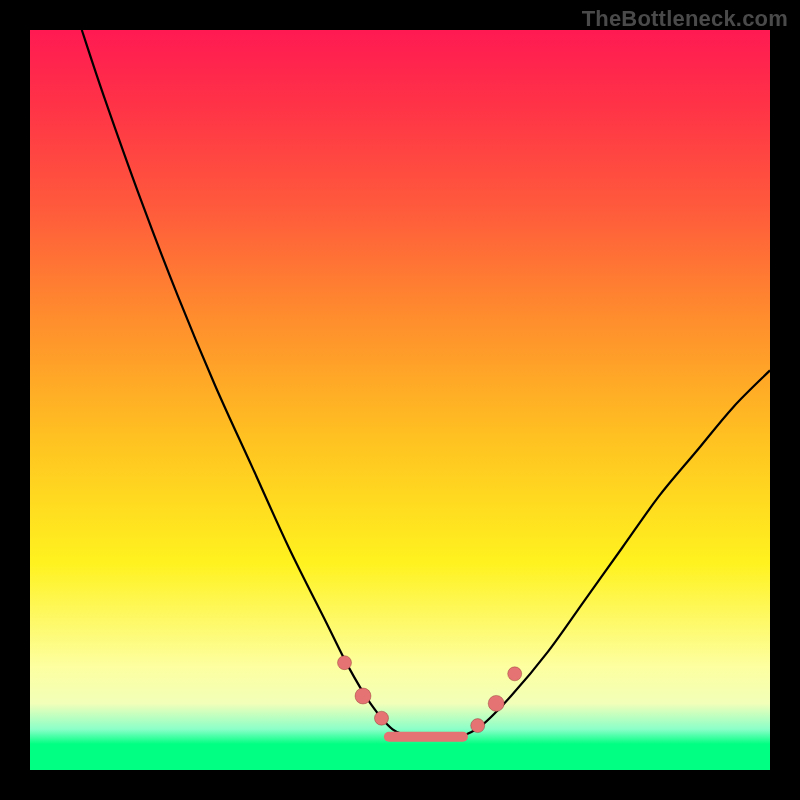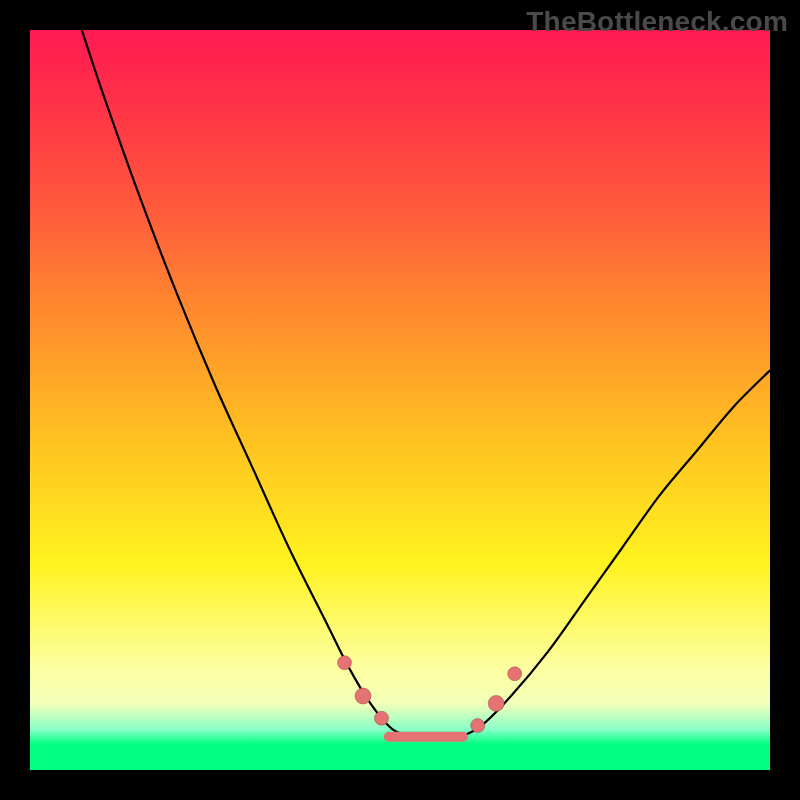--- a/index.html
+++ b/index.html
@@ -41,21 +41,21 @@
       #8affc8 94.5%,
       #00ff82 96.5%,
       #00ff82 100%
     );
   }
   .watermark {
     position: absolute;
     top: 6px;
     right: 12px;
     color: #4a4a4a;
-    font-size: 28px;
+    font-size: 22px;
     font-weight: 600;
     letter-spacing: 0.2px;
     user-select: none;
   }
   svg.curve {
     position: absolute;
     inset: 0;
   }
   .marker {
     fill: #e57373;

